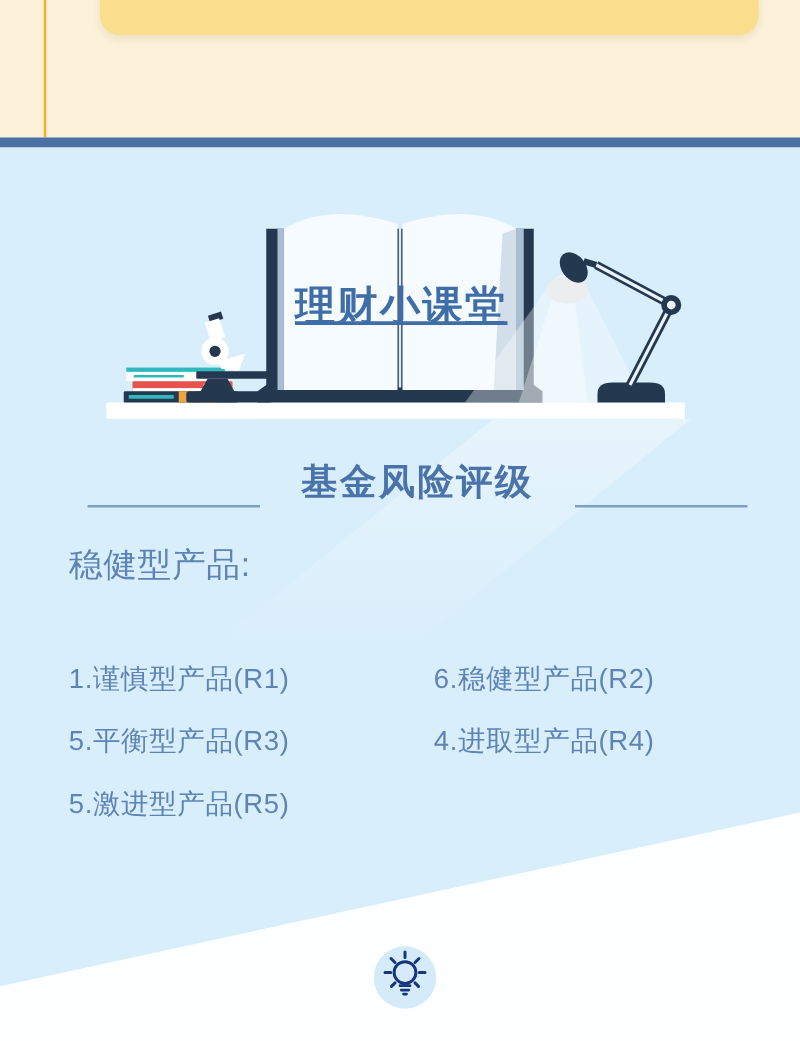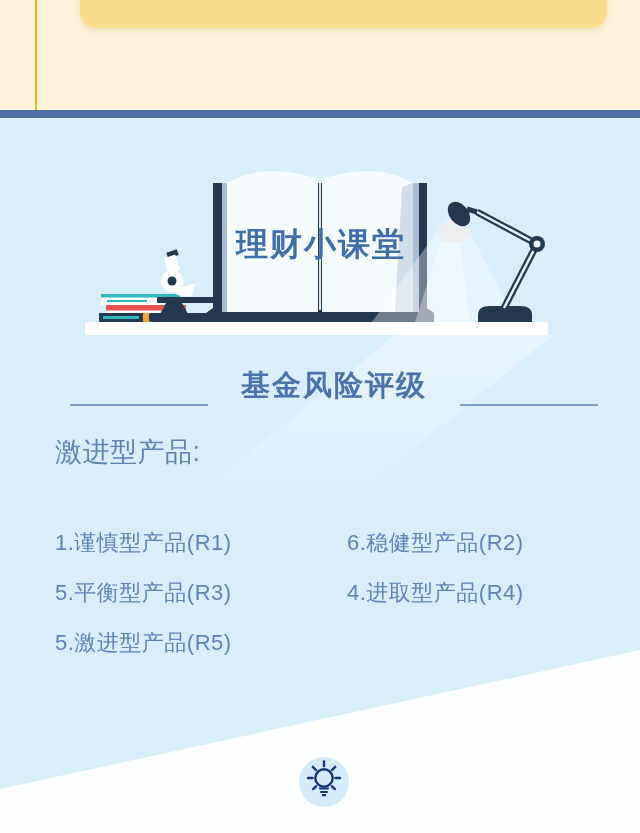--- a/index.html
+++ b/index.html
@@ -16,21 +16,21 @@
   .main{position:absolute;left:0;top:118px;width:640px;height:715px;background:#D8EEFB;}
   .bottom-wedge{position:absolute;left:0;top:0;width:640px;height:715px;background:#FCFEFF;
     clip-path:polygon(0 671px,640px 532px,640px 715px,0 715px);}
   .light-band{position:absolute;left:0;top:217px;width:640px;height:190px;pointer-events:none;
     clip-path:polygon(395px 0,553px 0,320px 190px,160px 190px);
     background:linear-gradient(to bottom,rgba(255,255,255,0.38),rgba(255,255,255,0));}
 
   .illustration{position:absolute;left:0;top:32px;width:640px;height:204px;}
 
   .book-title{position:absolute;left:213px;top:105px;width:216px;text-align:center;
-    font-size:32px;font-weight:bold;letter-spacing:2px;color:#3E6DA8;}
+    font-size:32px;font-weight:bold;letter-spacing:2px;color:#3E6DA8;text-decoration:underline;}
 
   .title-row{position:absolute;left:14px;top:252px;width:640px;height:36px;
     display:flex;align-items:flex-end;justify-content:center;}
   .hline{width:138px;height:2px;background:#7FA0C5;}
   .section-title{margin:0 33px;font-size:29px;font-weight:bold;letter-spacing:2px;color:#4973AA;}
 
   .intro{position:absolute;left:55px;top:314px;width:545px;
     font-size:27px;line-height:41px;letter-spacing:0.5px;color:#5E84B5;}
 
   .risk-grid{position:absolute;left:55px;top:407px;width:545px;
@@ -119,21 +119,21 @@
 
     <div class="book-title">理财小课堂</div>
 
     <div class="title-row">
       <span class="hline"></span>
       <h2 class="section-title">基金风险评级</h2>
       <span class="hline"></span>
     </div>
 
     <div class="intro">
-      <div>激进型产品:</div>
+      <div>稳健型产品:</div>
     </div>
 
     <div class="risk-grid">
       <div>1.谨慎型产品(R1)</div>
       <div>6.稳健型产品(R2)</div>
       <div>5.平衡型产品(R3)</div>
       <div>4.进取型产品(R4)</div>
       <div>5.激进型产品(R5)</div>
     </div>
 

